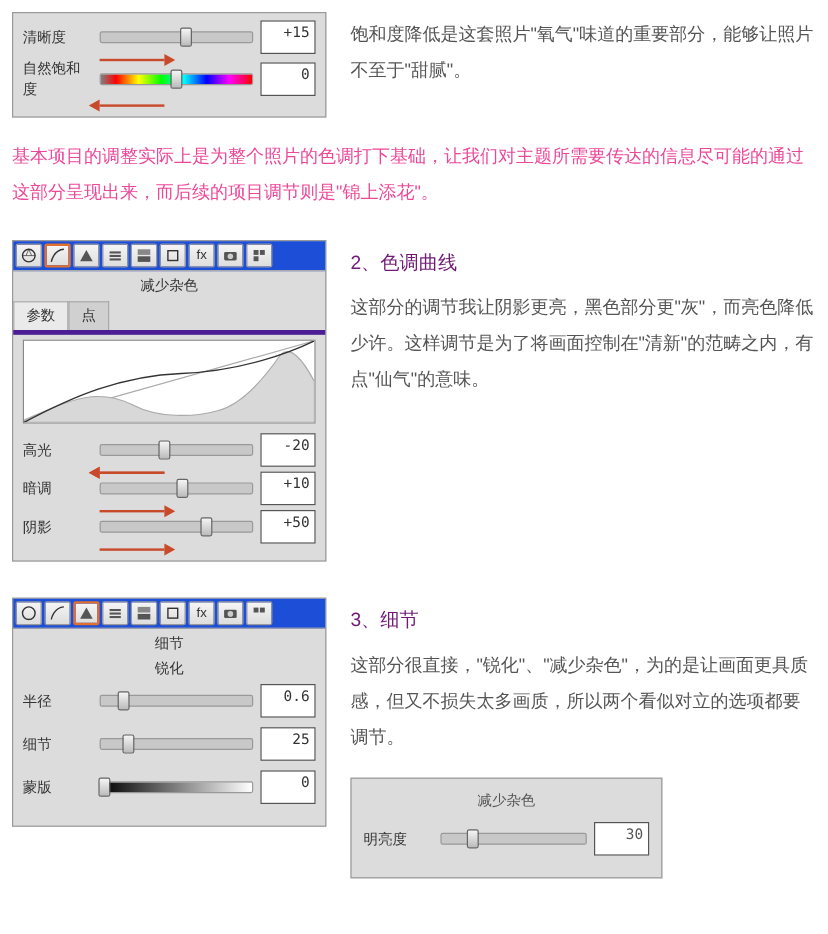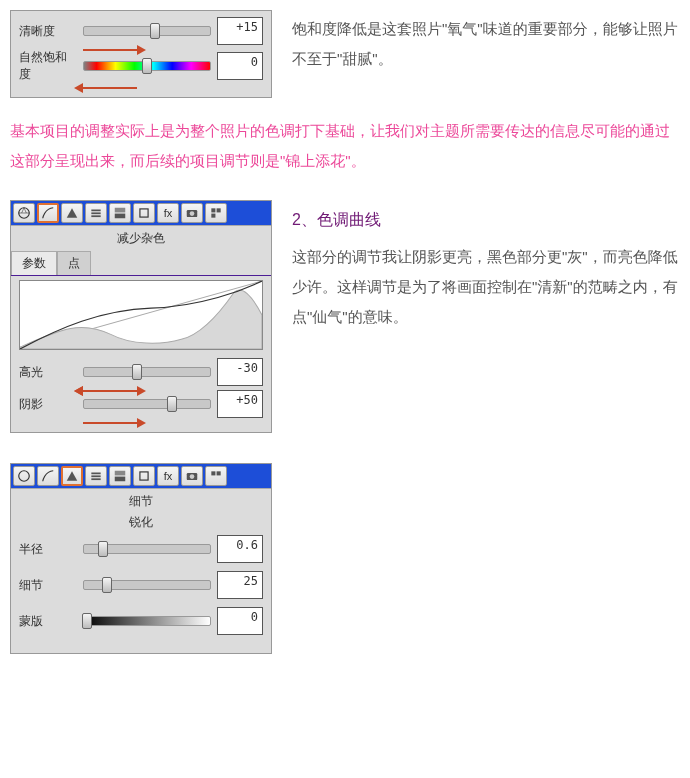--- a/index.html
+++ b/index.html
@@ -39,21 +39,21 @@
   }
   .tb-btn.sel { border: 2px solid #e07030; }
   .tb-btn svg { width:14px; height:14px; }
 
   .panel-title {
     text-align: center;
     font-size: 12px;
     color: #333;
     margin-bottom: 4px;
   }
-  .tabs { display:flex; font-size:12px; border-bottom:1px solid #4c1d95; margin:0 -8px 4px -8px; }
+  .tabs { display:flex; font-size:12px; border-bottom:4px solid #4c1d95; margin:0 -8px 4px -8px; }
   .tab { padding: 3px 10px; background:#d0d0d0; border:1px solid #aaa; border-bottom:none; }
   .tab.active { background:#eaeaea; }
 
   .histogram {
     width: 100%; height: 70px;
     background: #fff;
     border: 1px solid #888;
     margin-bottom: 8px;
     position: relative;
     overflow:hidden;
@@ -248,24 +248,31 @@
         <path d="M0 68 C40 50 60 40 90 55 C110 66 140 66 160 60 C180 55 200 30 212 12 C220 4 230 15 240 35 L240 70 L0 70Z" fill="#d8d8d8" stroke="#aaa"></path>
         <path d="M0 70 C40 48 80 30 130 28 C180 26 220 10 240 0" fill="none" stroke="#333" stroke-width="1.2"></path>
       </svg>
     </div>
 
     <div class="slider-row">
       <span class="lbl">高光</span>
       <div class="track">
           <div class="knob" style="left:42%"></div>
         </div>
-      <div class="valbox">-30</div>
+      <div class="valbox">-20</div>
     </div>
     <div class="arrow-left"></div>
     <div class="arrow-left"></div>
+    <div class="slider-row">
+      <span class="lbl">暗调</span>
+      <div class="track">
+          <div class="knob" style="left:54%"></div>
+        </div>
+      <div class="valbox">+10</div>
+    </div>
     <div class="arrow-right"></div>
     <div class="slider-row">
       <span class="lbl">阴影</span>
       <div class="track">
           <div class="knob" style="left:70%"></div>
         </div>
       <div class="valbox">+50</div>
     </div>
     <div class="arrow-right"></div>
   </div>
@@ -345,13 +352,28 @@
     </div>
     <div class="slider-row">
       <span class="lbl">蒙版</span>
       <div class="track gradient-light">
           <div class="knob" style="left:2%"></div>
         </div>
       <div class="valbox">0</div>
     </div>
   </div>
 
+  <div class="text-col">
+    <div class="heading">3、细节</div>
+    <div>这部分很直接，"锐化"、"减少杂色"，为的是让画面更具质感，但又不损失太多画质，所以两个看似对立的选项都要调节。</div>
+
+    <div class="noise-panel" style="margin-top:18px">
+      <div class="noise-title">减少杂色</div>
+      <div class="slider-row">
+        <span class="lbl">明亮度</span>
+        <div class="track">
+            <div class="knob" style="left:22%"></div>
+          </div>
+        <div class="valbox">30</div>
+      </div>
+    </div>
+  </div>
 </div>
 
 </body></html>

